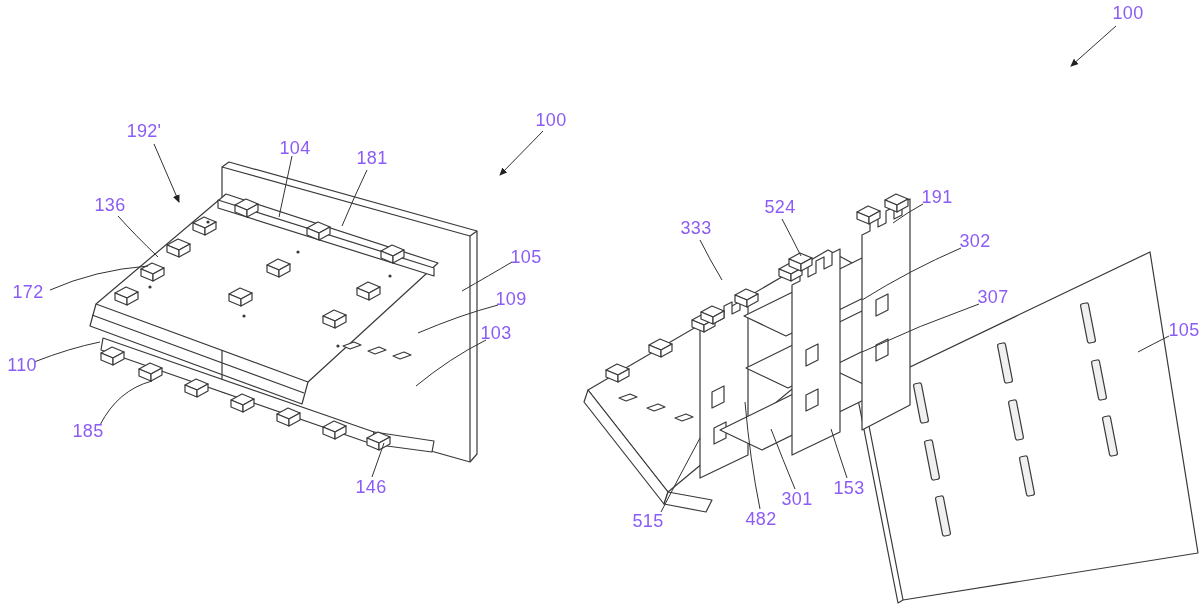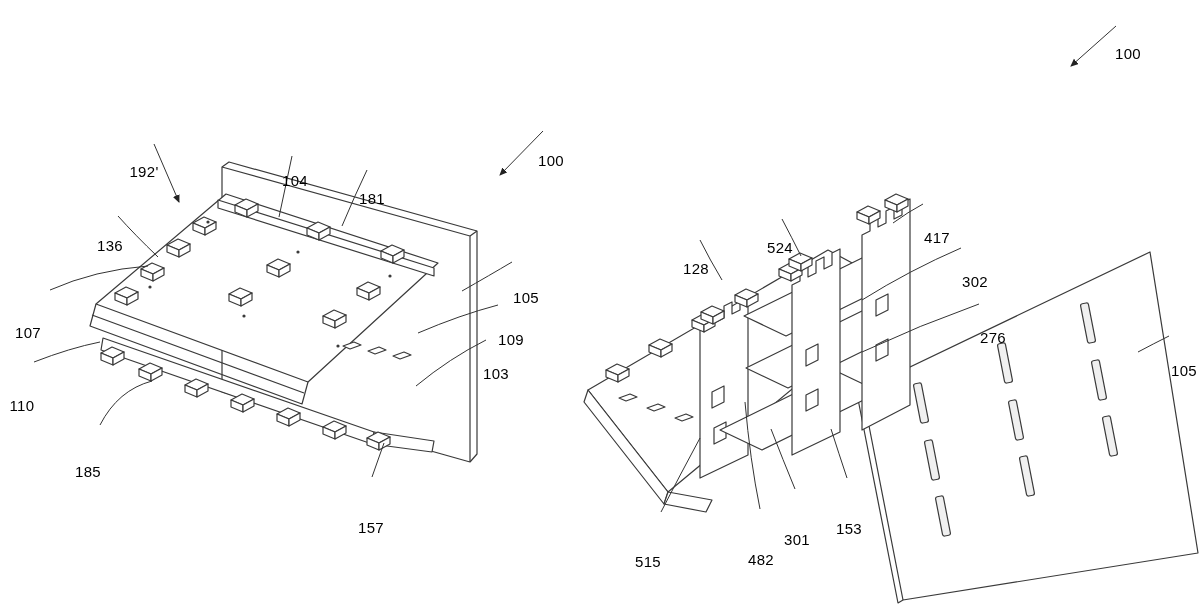--- a/index.html
+++ b/index.html
@@ -16,26 +16,25 @@
     overflow: hidden;
   }
   #drawing-svg {
     position: absolute;
     left: 0;
     top: 0;
   }
   .ref {
     position: absolute;
     transform: translate(-50%, -50%);
-    font-size: 15px;
-    color: #000000;
+    font-size: 18px;
+    color: #8b5cf6;
     white-space: nowrap;
     letter-spacing: 0.3px;
     user-select: none;
-    margin-top: 40px;
   }
 </style>
 </head>
 <body>
 
 <div id="canvas">
 
   <svg id="drawing-svg" width="1200" height="605" viewBox="0 0 1200 605">
     <defs>
       <marker id="arrowhead" markerWidth="9" markerHeight="8" refX="7" refY="3.5" orient="auto">
@@ -209,37 +208,37 @@
       <path d="M979,304 Q920,325 862,352"></path>
       <path d="M1169,336 Q1153,344 1138,352"></path>
       <path d="M847,478 Q839,454 831,429"></path>
       <path d="M795,489 Q783,460 771,429"></path>
       <path d="M760,509 Q750,460 745,402"></path>
       <path d="M661,512 Q680,475 700,438"></path>
     </g>
   </svg>
 
   <span class="ref" style="left:144px;top:131px">192'</span>
-  <span class="ref" style="left:295px;top:140px">104</span>
+  <span class="ref" style="left:295px;top:148px">104</span>
   <span class="ref" style="left:372px;top:158px">181</span>
   <span class="ref" style="left:551px;top:120px">100</span>
   <span class="ref" style="left:110px;top:205px">136</span>
-  <span class="ref" style="left:28px;top:292px">107</span>
+  <span class="ref" style="left:28px;top:292px">172</span>
   <span class="ref" style="left:526px;top:257px">105</span>
   <span class="ref" style="left:511px;top:299px">109</span>
   <span class="ref" style="left:22px;top:365px">110</span>
   <span class="ref" style="left:496px;top:333px">103</span>
   <span class="ref" style="left:88px;top:431px">185</span>
-  <span class="ref" style="left:371px;top:487px">157</span>
+  <span class="ref" style="left:371px;top:487px">146</span>
 
   <span class="ref" style="left:1128px;top:13px">100</span>
-  <span class="ref" style="left:696px;top:228px">128</span>
+  <span class="ref" style="left:696px;top:228px">333</span>
   <span class="ref" style="left:780px;top:207px">524</span>
-  <span class="ref" style="left:937px;top:197px">417</span>
+  <span class="ref" style="left:937px;top:197px">191</span>
   <span class="ref" style="left:975px;top:241px">302</span>
-  <span class="ref" style="left:993px;top:297px">276</span>
+  <span class="ref" style="left:993px;top:297px">307</span>
   <span class="ref" style="left:1184px;top:330px">105</span>
   <span class="ref" style="left:849px;top:488px">153</span>
   <span class="ref" style="left:797px;top:499px">301</span>
   <span class="ref" style="left:761px;top:519px">482</span>
   <span class="ref" style="left:648px;top:521px">515</span>
 
 </div>
 
 </body></html>

